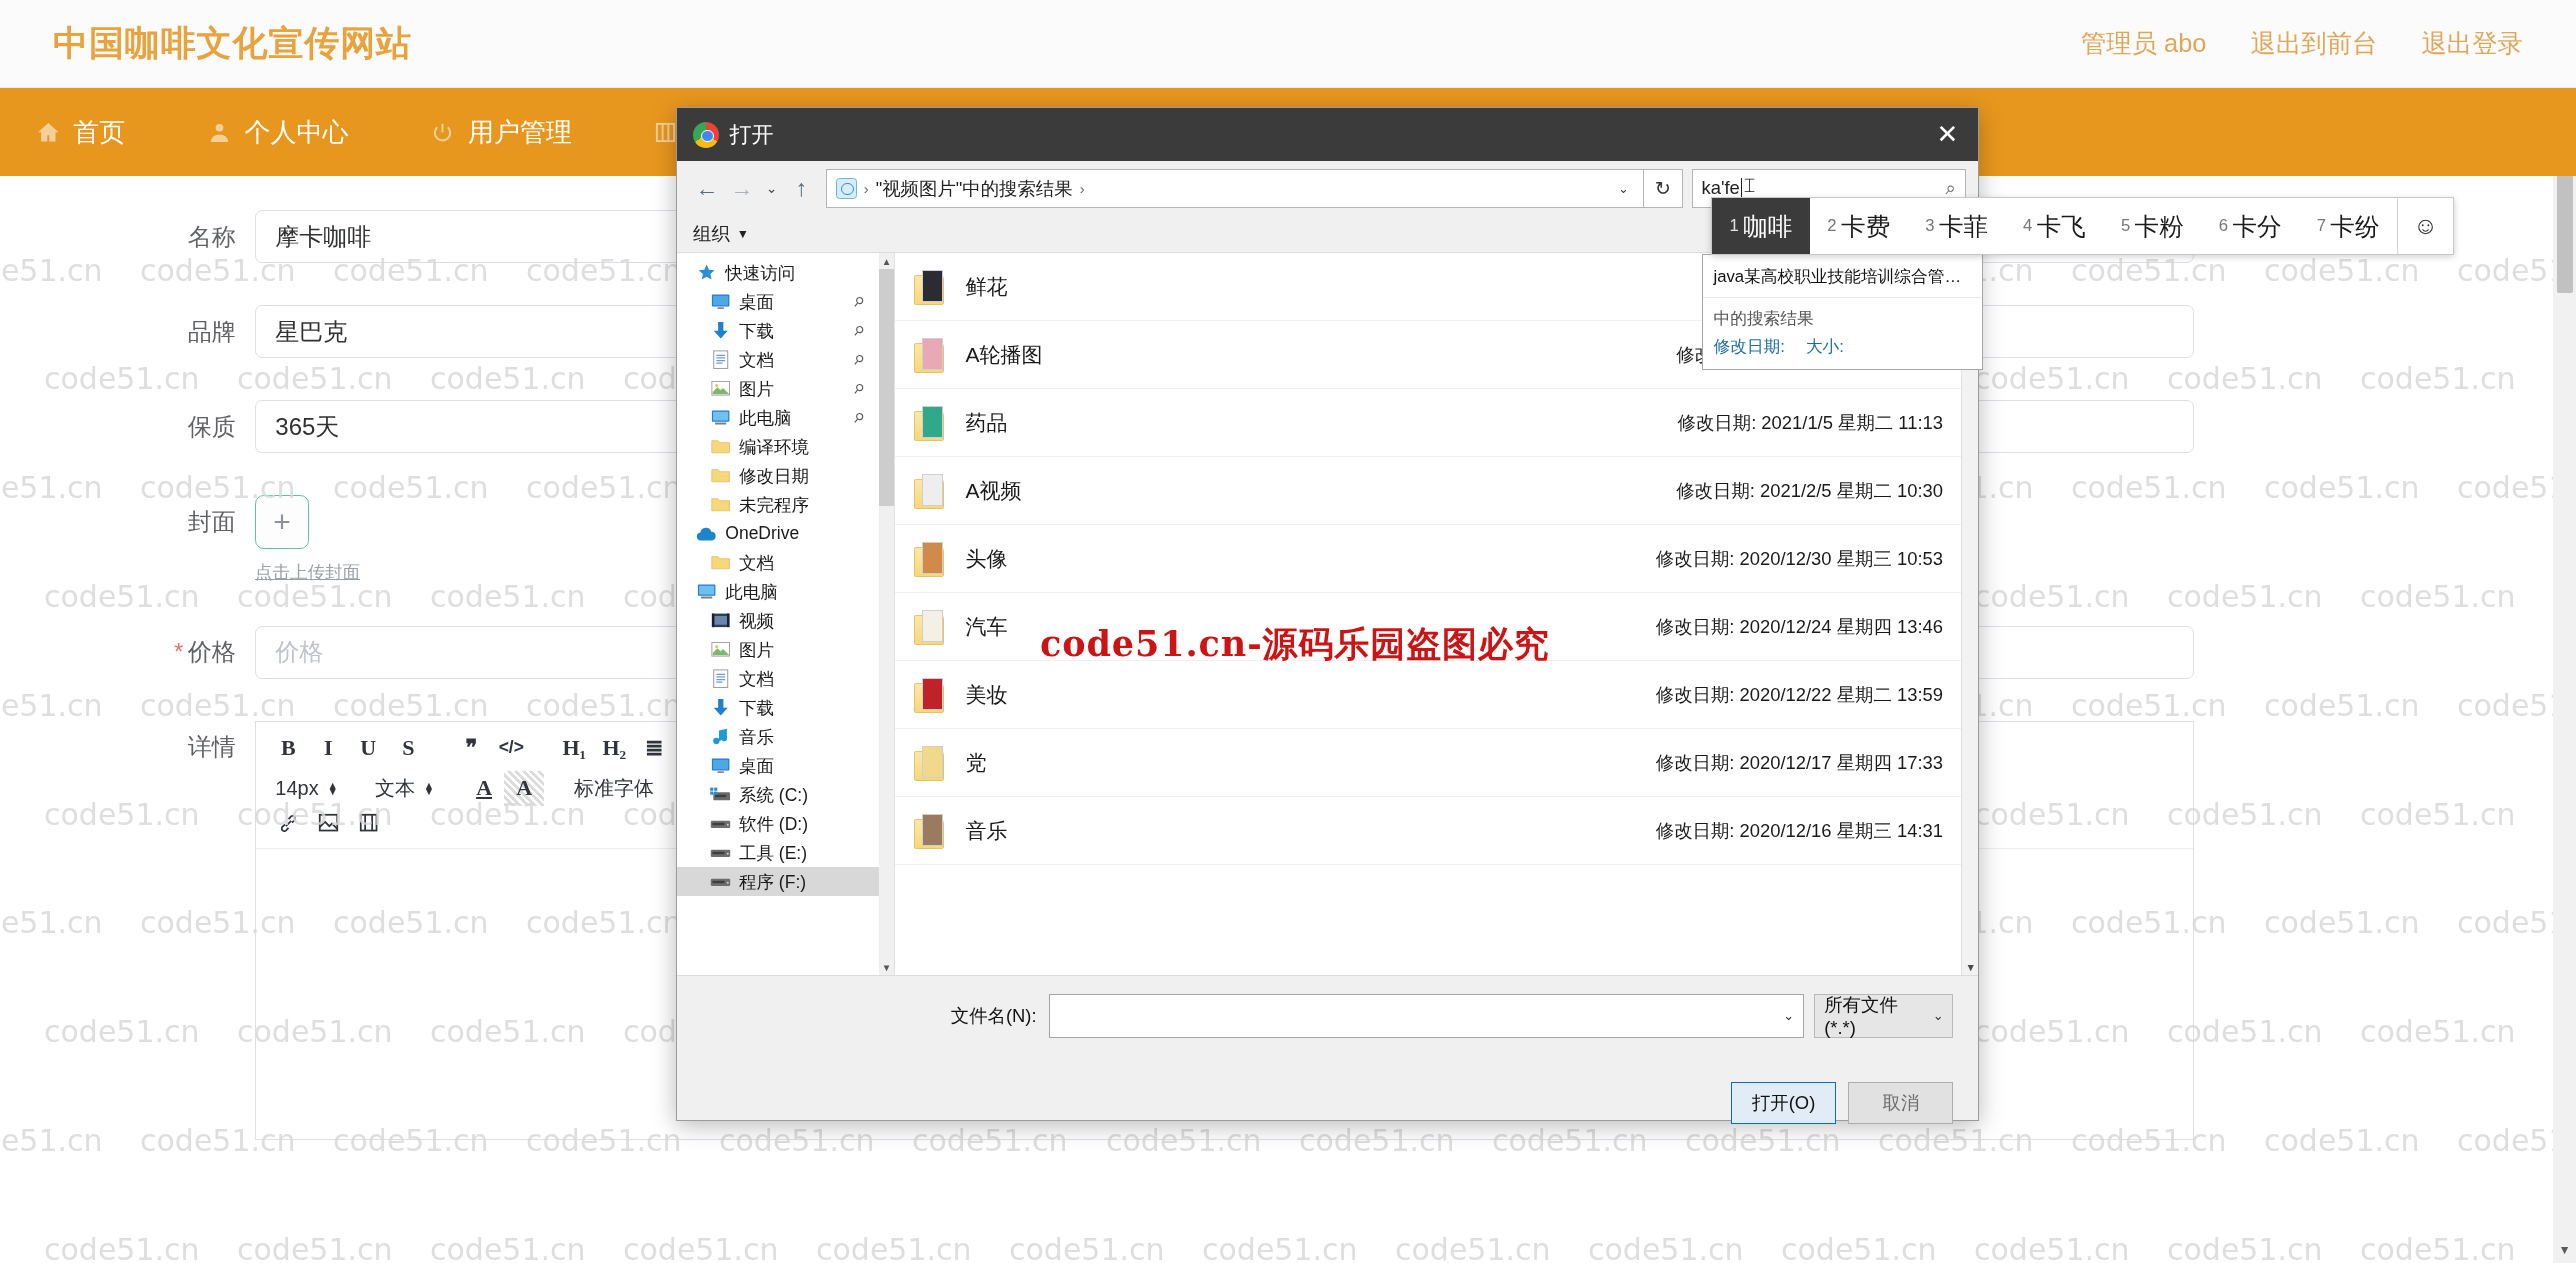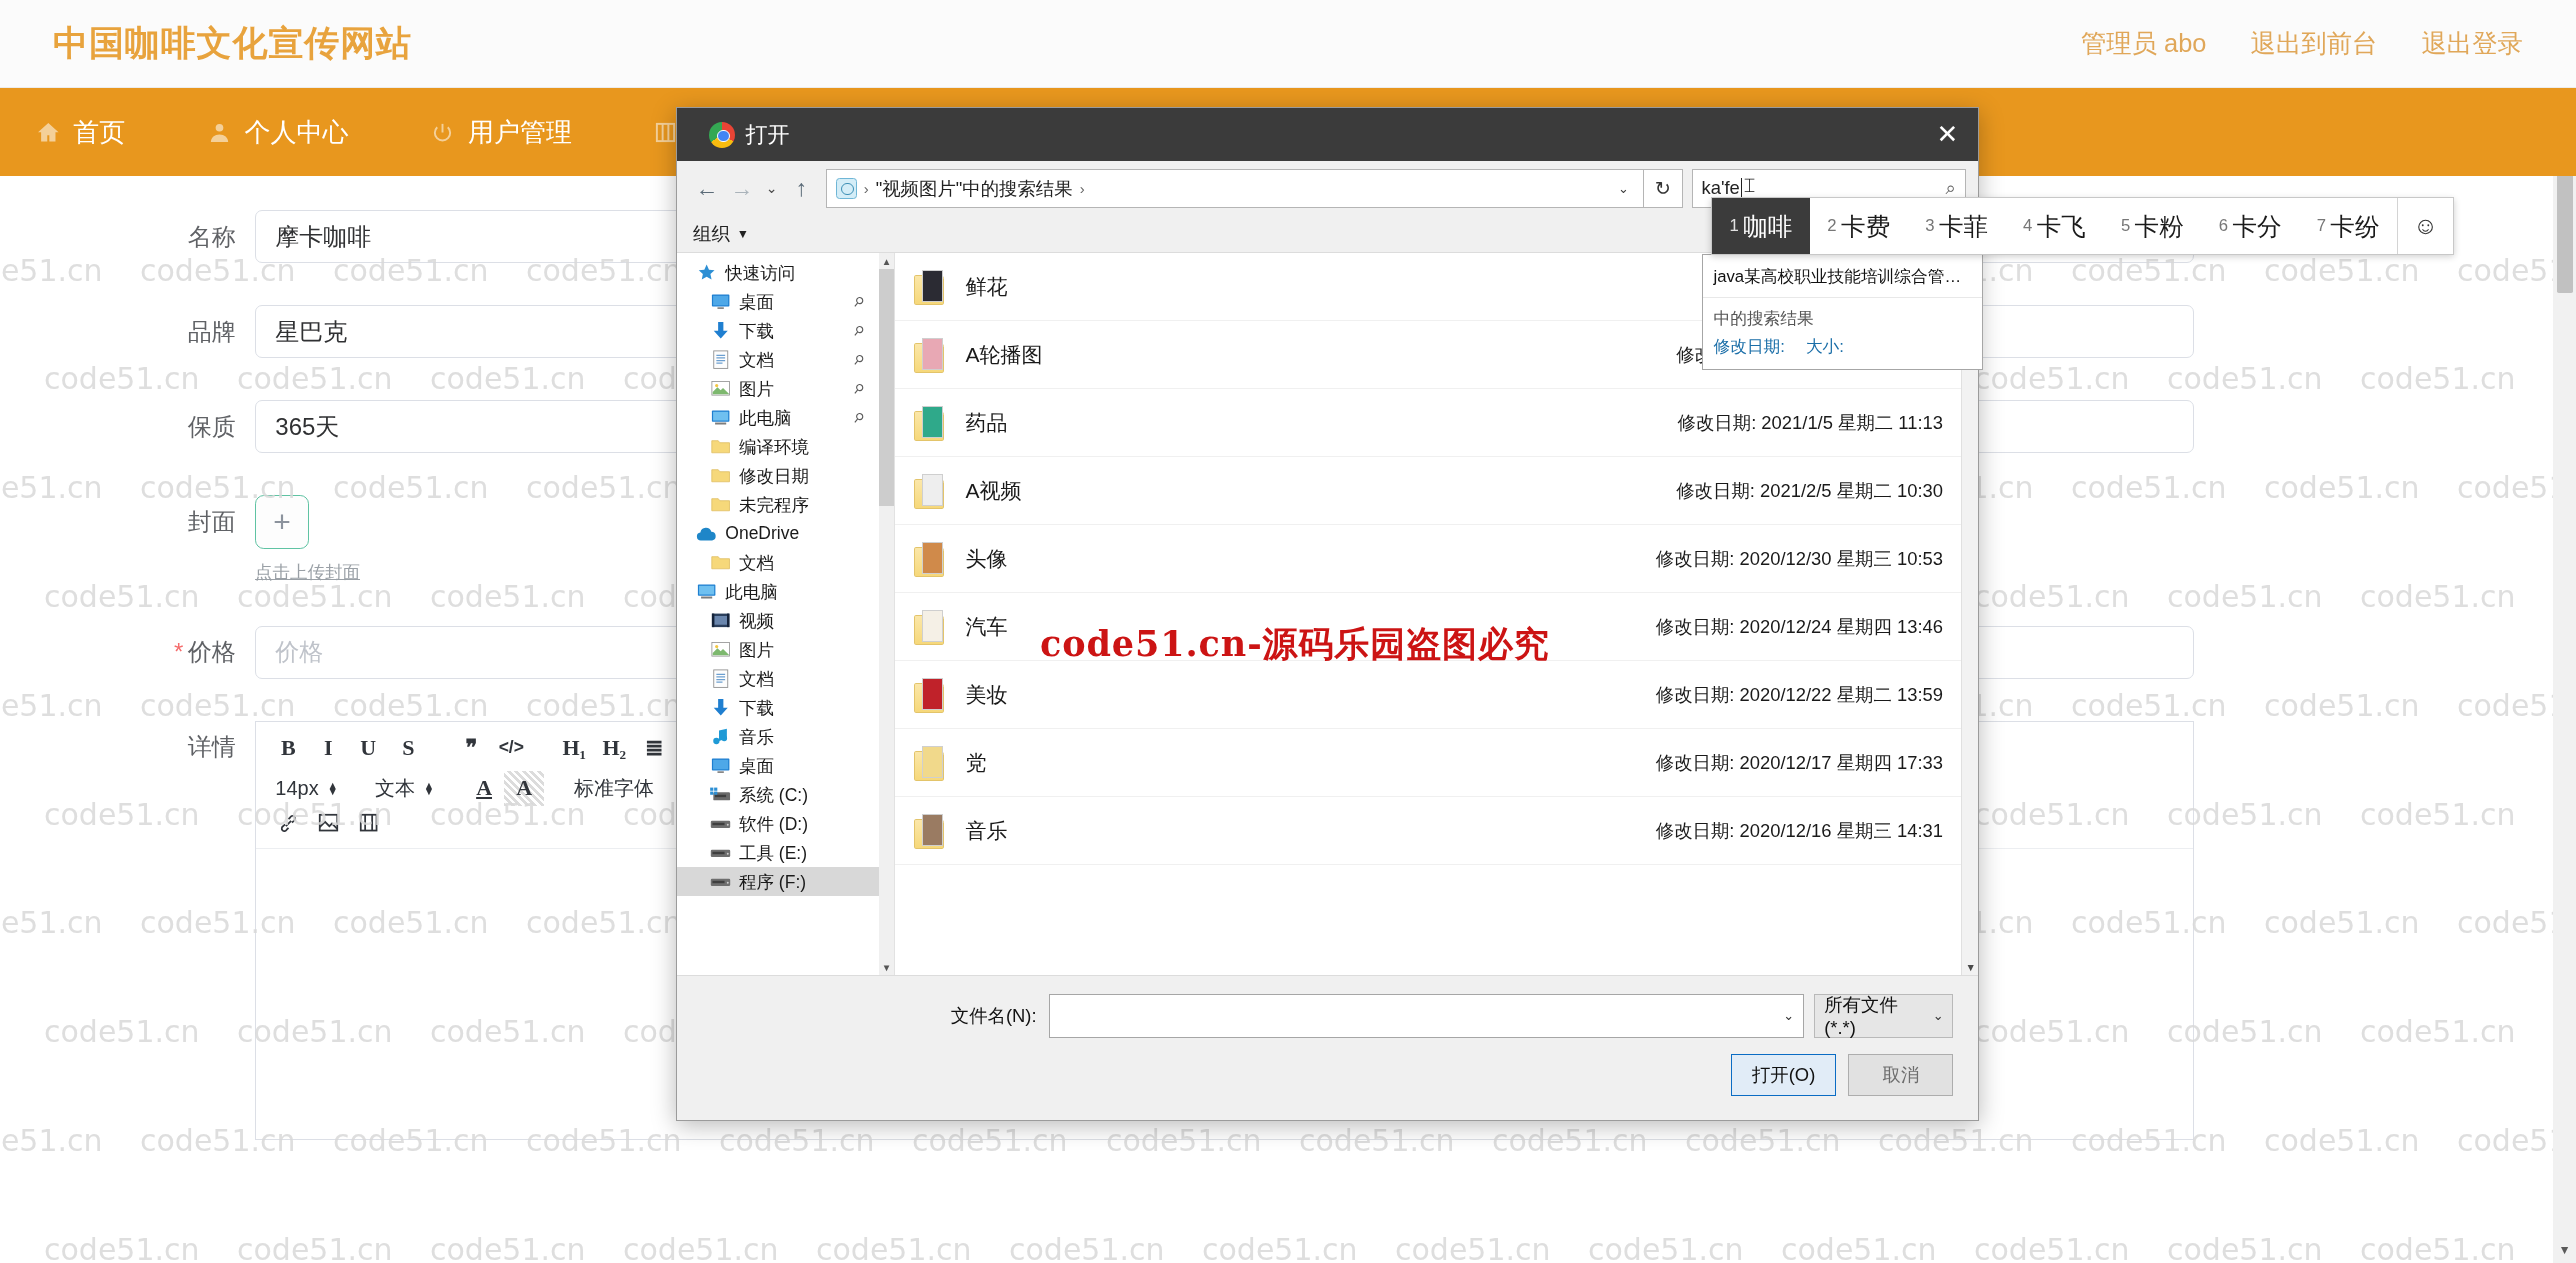--- a/index.html
+++ b/index.html
@@ -195,21 +195,21 @@
     background:#f0f0f0;
     border:0.9px solid #9b9b9b;
     box-shadow:0 5.3px 23px rgba(0,0,0,.28);
     z-index:30;
     display:flex; flex-direction:column;
     font-family:"Liberation Sans", sans-serif;
   }
   .dlg-titlebar{
     height:53px; background:#3b3b3b;
     display:flex; align-items:center;
-    padding-left:32px;
+    padding-left:16px;
     color:#ffffff;
     position:relative;
   }
   .dlg-title-text{ font-size:22px; margin-left:10.5px; }
   .chrome-logo{
     width:26px;height:26px;border-radius:50%;
     background:conic-gradient(#e94435 0 33%, #f8bc10 33% 66%, #34a853 66% 100%);
     position:relative; flex:0 0 auto;
   }
   .chrome-logo::after{
@@ -479,20 +479,21 @@
   .btn-row{
     display:flex; justify-content:flex-end; gap:12.3px;
     padding:16px 24.6px 0 0;
   }
   .dlg-btn{
     width:105px; height:42px;
     display:flex; align-items:center; justify-content:center;
     font-size:18.4px; color:#111;
     background:#e1e1e1;
     border:0.9px solid #adadad;
+    margin-top:28px;
   }
   .dlg-btn.primary{
     background:#e1ecf7;
     border:1.8px solid #0a6cc4;
   }
   .dlg-btn.dim{ color:#6d6d6d; }
 
   
   .stamp{
     position:absolute;

